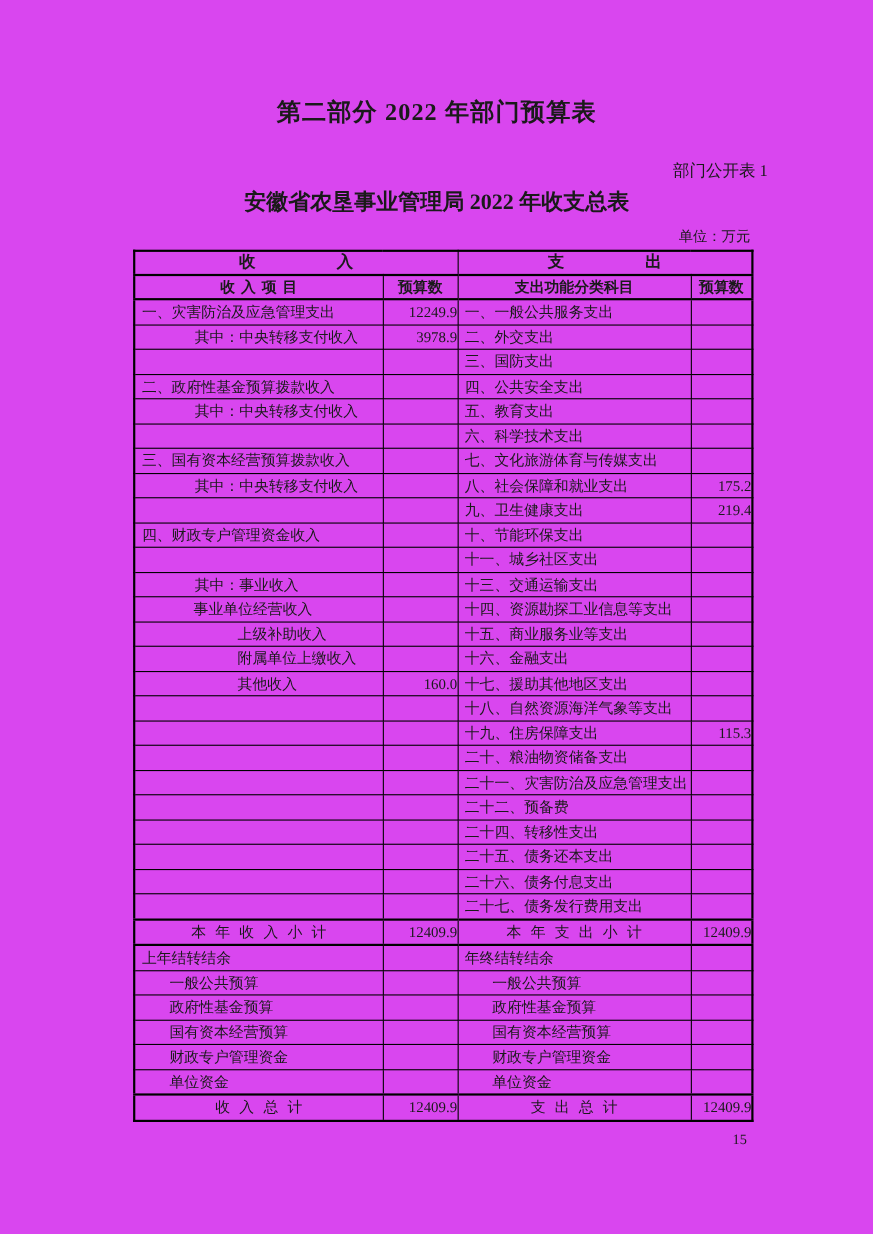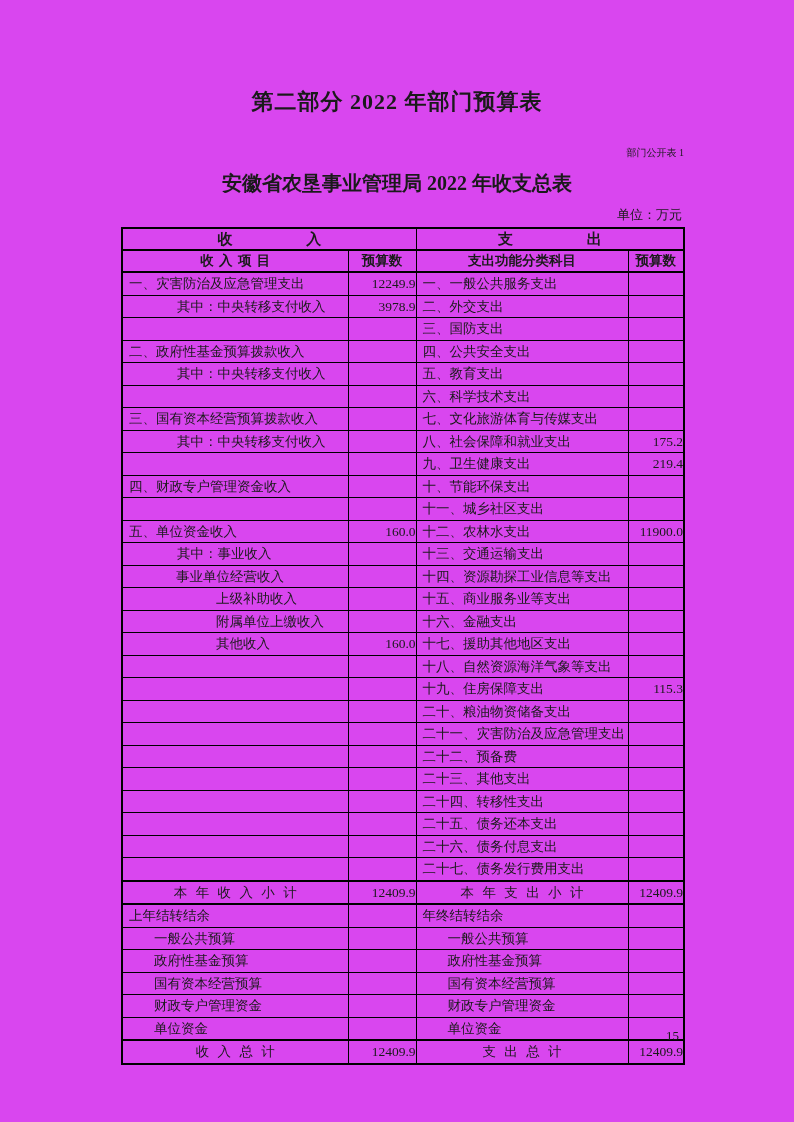--- a/index.html
+++ b/index.html
@@ -1,20 +1,20 @@
 <!DOCTYPE html>
 <html><head>
 <meta charset="utf-8">
 <style>
   html,body{margin:0;padding:0;background:#ffffff;}
   .page{position:relative;width:794px;height:1122px;background:#d946ef;
         font-family:"Liberation Serif","DejaVu Serif",serif;color:#1a1a1a;overflow:hidden;}
   .part-title{position:absolute;top:87px;left:0;width:100%;text-align:center;
               font-size:22px;font-weight:bold;letter-spacing:1px;}
-  .table-label{position:absolute;top:146px;right:110px;font-size:10px;}
+  .table-label{position:absolute;top:146px;right:96px;font-size:15px;}
   .table-title{position:absolute;top:170px;left:0;width:100%;text-align:center;
                font-size:20px;font-weight:bold;}
   .unit-note{position:absolute;top:206px;right:112px;font-size:13px;}
   .tbl-wrap{position:absolute;left:121px;top:227px;}
   table.budget{border-collapse:collapse;table-layout:fixed;width:562px;
                border:2px solid #000;}
   table.budget th,table.budget td{border:1px solid #000;padding:0;margin:0;
                white-space:nowrap;overflow:hidden;vertical-align:middle;
                font-size:13.5px;line-height:1;height:21.5px;font-weight:normal;}
   tr.hrow1 th,tr.hrow2 th{height:20px;font-weight:bold;text-align:center;
@@ -124,26 +124,20 @@
             <td class="lbl" style="padding-left: 6px;">十、节能环保支出</td>
             <td class="val"></td>
           </tr>
           <tr>
             <td class="lbl"></td>
             <td class="val"></td>
             <td class="lbl" style="padding-left: 6px;">十一、城乡社区支出</td>
             <td class="val"></td>
           </tr>
           <tr>
-            <td class="lbl" style="padding-left: 6px;">五、单位资金收入</td>
-            <td class="val">160.0</td>
-            <td class="lbl" style="padding-left: 6px;">十二、农林水支出</td>
-            <td class="val">11900.0</td>
-          </tr>
-          <tr>
             <td class="lbl" style="padding-left: 54px;">其中：事业收入</td>
             <td class="val"></td>
             <td class="lbl" style="padding-left: 6px;">十三、交通运输支出</td>
             <td class="val"></td>
           </tr>
           <tr>
             <td class="lbl" style="padding-left: 53px;">事业单位经营收入</td>
             <td class="val"></td>
             <td class="lbl" style="padding-left: 6px;">十四、资源勘探工业信息等支出</td>
             <td class="val"></td>
@@ -192,26 +186,20 @@
           </tr>
           <tr>
             <td class="lbl"></td>
             <td class="val"></td>
             <td class="lbl" style="padding-left: 6px;">二十二、预备费</td>
             <td class="val"></td>
           </tr>
           <tr>
             <td class="lbl"></td>
             <td class="val"></td>
-            <td class="lbl" style="padding-left: 6px;">二十三、其他支出</td>
-            <td class="val"></td>
-          </tr>
-          <tr>
-            <td class="lbl"></td>
-            <td class="val"></td>
             <td class="lbl" style="padding-left: 6px;">二十四、转移性支出</td>
             <td class="val"></td>
           </tr>
           <tr>
             <td class="lbl"></td>
             <td class="val"></td>
             <td class="lbl" style="padding-left: 6px;">二十五、债务还本支出</td>
             <td class="val"></td>
           </tr>
           <tr>

